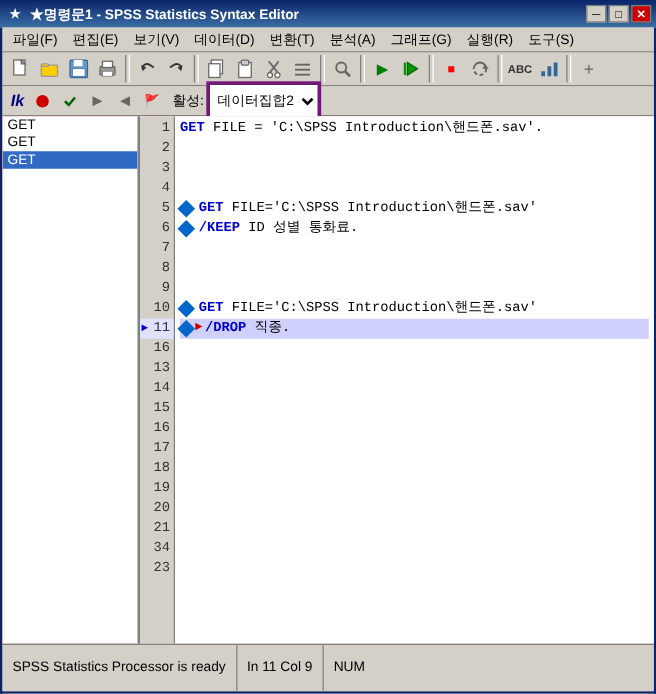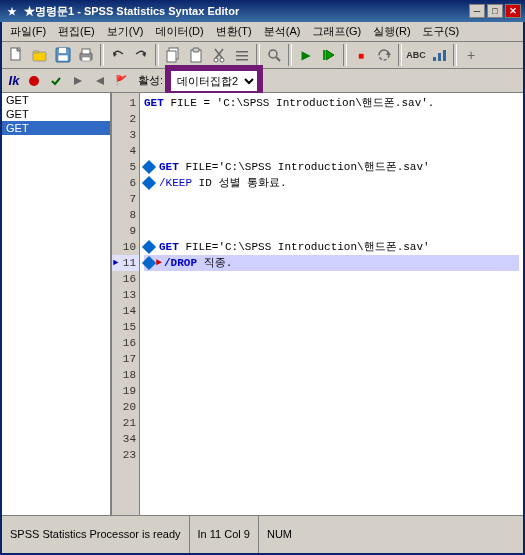--- a/index.html
+++ b/index.html
@@ -130,21 +130,21 @@
       cursor: pointer;
     }
     .toolbar2-label {
       font-size: 11px;
       margin-left: 4px;
     }
     .toolbar2-dropdown {
       height: 32px;
       font-size: 11px;
       background: white;
-      border: 6px solid #701a75;
+      border: 3px solid #701a75;
       padding: 0 2px;
       min-width: 90px;
       cursor: pointer;
     }
 
     
     .main-area {
       display: flex;
       flex-direction: row;
       height: calc(555px - 22px - 20px - 28px - 24px - 22px);
@@ -217,21 +217,21 @@
       background: white;
       line-height: 16px;
     }
     .code-line {
       height: 16px;
       white-space: pre;
       display: flex;
       align-items: center;
     }
     .kw-get { color: #0000cc; font-weight: bold; }
-    .kw-keep { color: #0000cc; font-weight: normal; }
+    .kw-keep { color: #0000cc; font-weight: bold; }
     .kw-drop { color: #0000cc; font-weight: bold; }
 
     
     .status-bar {
       height: 40px;
       background: #d4d0c8;
       border-top: 1px solid #808080;
       display: flex;
       align-items: center;
       font-size: 11px;

